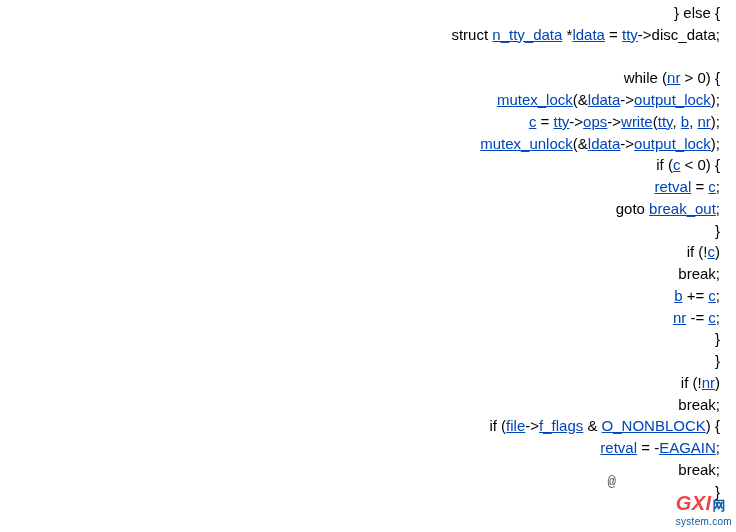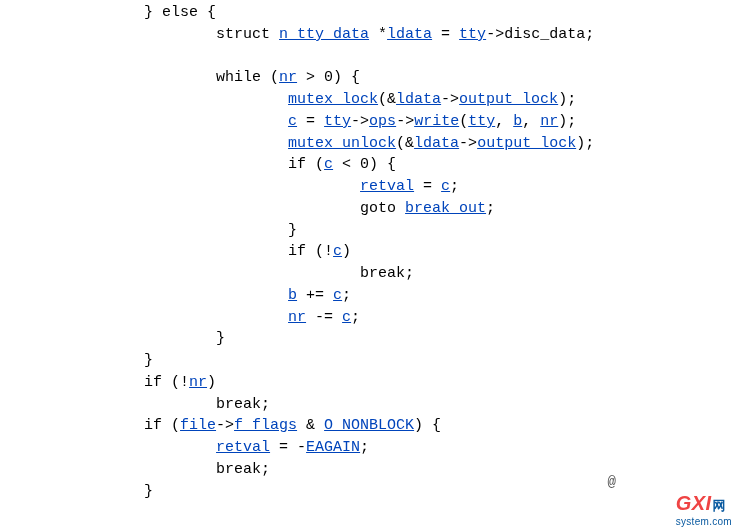--- a/index.html
+++ b/index.html
@@ -10,25 +10,26 @@
     font-size: 15px;
     line-height: 1.45;
     color: #000;
     width: 736px;
     height: 532px;
     overflow: hidden;
     position: relative;
   }
   pre.code {
     margin: 0;
-    padding: 2px 0 0 0;
+    padding: 2px 16px 0 0;
     white-space: pre;
-    font-family: Liberation Mono, monospace;
+    font-family: Liberation Sans, sans-serif;
     position: relative;
     z-index: 1;
+    text-align: right;
   }
   .kw { color: #000; }
   .id {
     color: #0044bb;
     text-decoration: underline;
   }
   .annot {
     position: absolute;
     z-index: 2;
     pointer-events: none;

